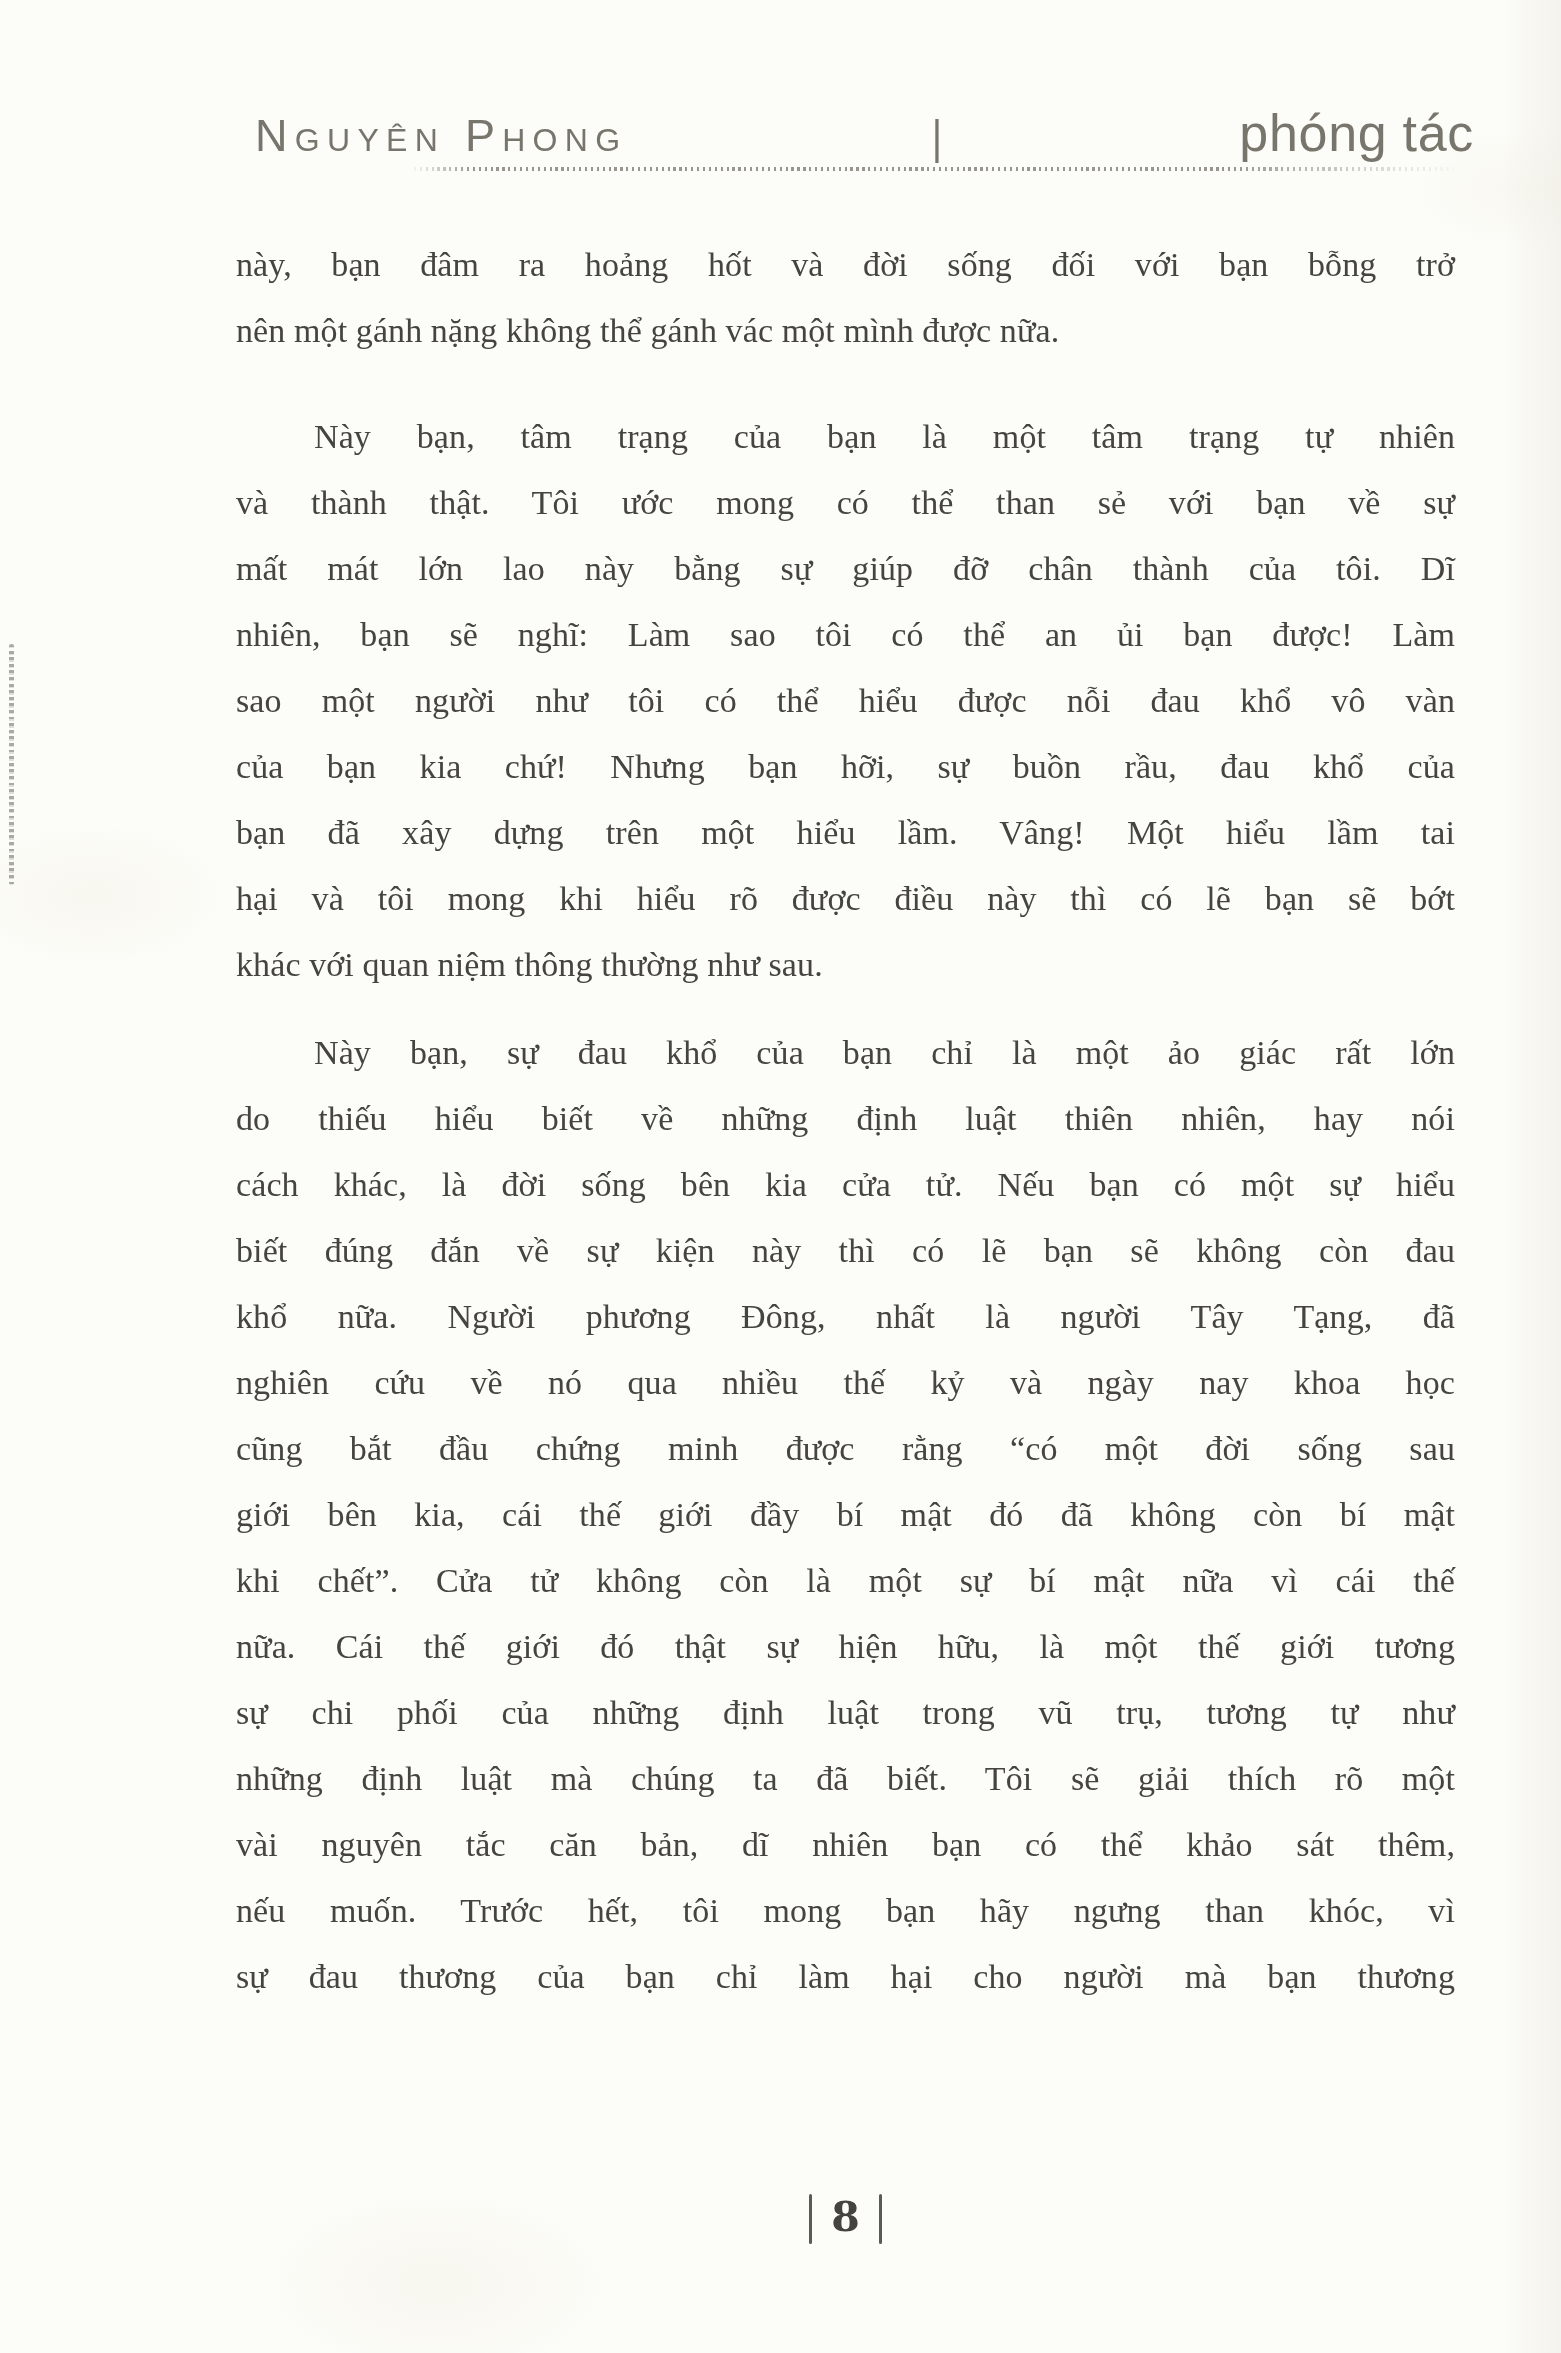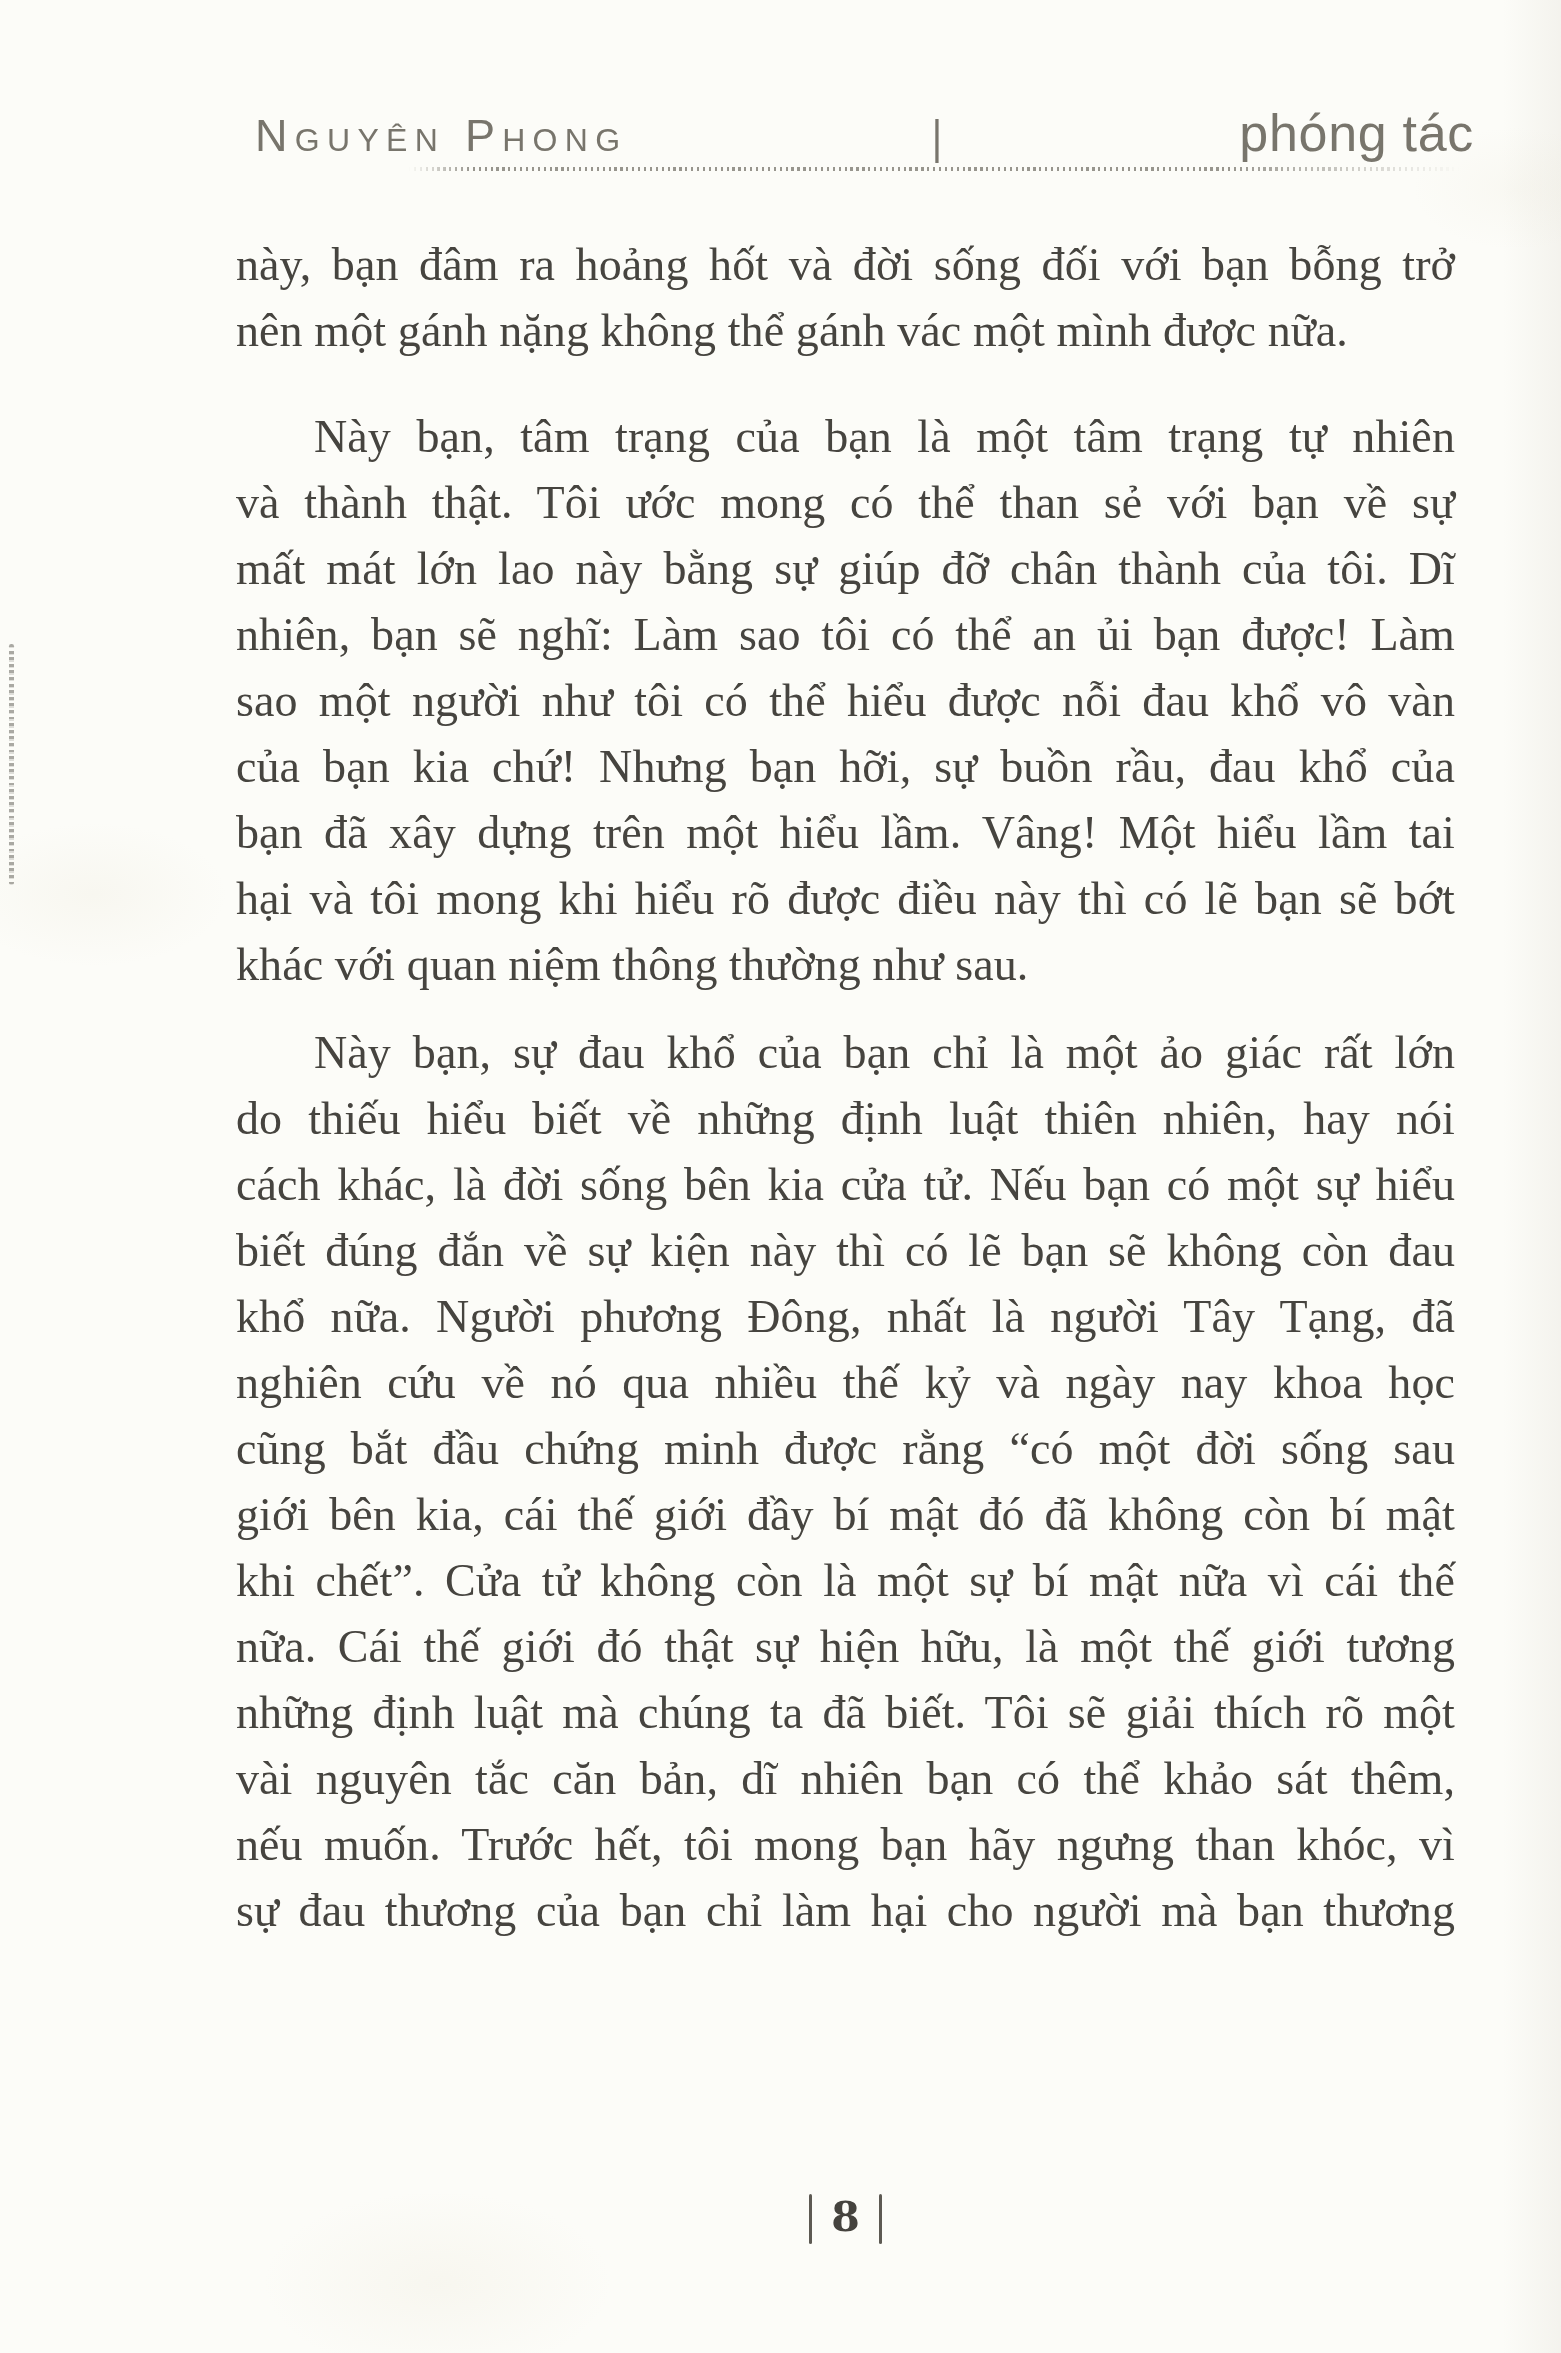--- a/index.html
+++ b/index.html
@@ -54,21 +54,21 @@
     background:repeating-linear-gradient(180deg,
       rgba(88,86,78,.50) 0 2.9px,
       rgba(88,86,78,.18) 2.9px 4.4px,
       rgba(88,86,78,0) 4.4px 6.6px);
     border-radius:2.2px;
   }
 
   
   .body-text{
     position:absolute;top:232px;left:236px;width:1219px;
-    font-size:46px;line-height:66px;color:#46443f;
+    font-size:34px;line-height:66px;color:#46443f;
     letter-spacing:0.1px;
   }
   .para + .para{margin-top:40px;}
   .para:nth-child(3){margin-top:22px;}
   .line{
     text-align:justify;
     text-align-last:justify;
     height:66px;
   }
   .line.first{text-indent:78px;}
@@ -121,20 +121,21 @@
         <div class="line first">Này bạn, sự đau khổ của bạn chỉ là một ảo giác rất lớn</div>
         <div class="line">do thiếu hiểu biết về những định luật thiên nhiên, hay nói</div>
         <div class="line">cách khác, là đời sống bên kia cửa tử. Nếu bạn có một sự hiểu</div>
         <div class="line">biết đúng đắn về sự kiện này thì có lẽ bạn sẽ không còn đau</div>
         <div class="line">khổ nữa. Người phương Đông, nhất là người Tây Tạng, đã</div>
         <div class="line">nghiên cứu về nó qua nhiều thế kỷ và ngày nay khoa học</div>
         <div class="line">cũng bắt đầu chứng minh được rằng “có một đời sống sau</div>
         <div class="line">giới bên kia, cái thế giới đầy bí mật đó đã không còn bí mật</div>
         <div class="line">khi chết”. Cửa tử không còn là một sự bí mật nữa vì cái thế</div>
         <div class="line">nữa. Cái thế giới đó thật sự hiện hữu, là một thế giới tương</div>
+        <div class="line">sự chi phối của những định luật trong vũ trụ, tương tự như</div>
         <div class="line">những định luật mà chúng ta đã biết. Tôi sẽ giải thích rõ một</div>
         <div class="line">vài nguyên tắc căn bản, dĩ nhiên bạn có thể khảo sát thêm,</div>
         <div class="line">nếu muốn. Trước hết, tôi mong bạn hãy ngưng than khóc, vì</div>
         <div class="line">sự đau thương của bạn chỉ làm hại cho người mà bạn thương</div>
       </div>
     </main>
 
   <div class="folio">
     <span class="folio-bar"></span>
     <span class="folio-num">8</span>

